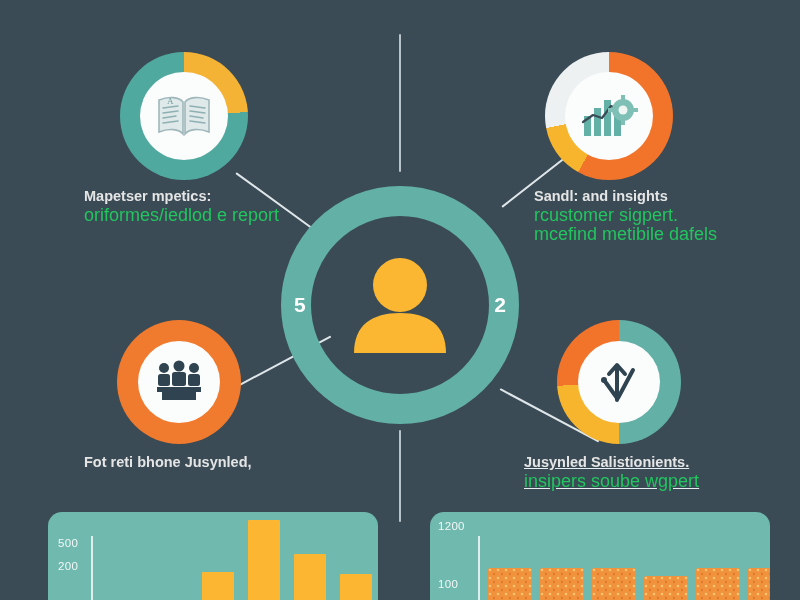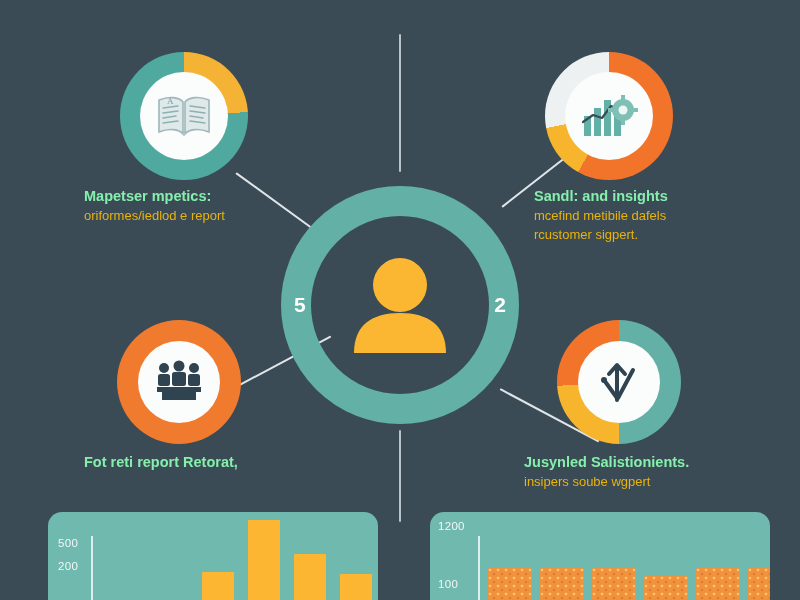--- a/index.html
+++ b/index.html
@@ -43,25 +43,25 @@
   }
   .ring-core {
     position:absolute; border-radius:50%;
     background:#fbfcfc;
     display:flex; align-items:center; justify-content:center;
   }
 
   
   .cap { position:absolute; color:#e7eef2; }
   .cap .t1 {
-    font-weight:bold; font-size:14.5px; color:#86efac;
+    font-weight:bold; font-size:14.5px; color:#e5e5e5;
     white-space:nowrap; line-height:20px;
   }
   .cap .t2 {
-    font-size:13px; color:#eab308; white-space:nowrap; line-height:19px;
+    font-size:18px; color:#22c55e; white-space:nowrap; line-height:19px;
   }
 
   
   .hub { position:absolute; left:281px; top:186px; width:238px; height:238px; }
   .hub-ring {
     position:absolute; inset:0; border-radius:50%;
     border:30px solid #63b0a6;
   }
   .hub-num {
     position:absolute; color:#ffffff; font-size:21px; font-weight:600;
@@ -156,60 +156,60 @@
             <rect x="-2" y="10" width="4" height="5"></rect>
             <rect x="-15" y="-2" width="5" height="4"></rect>
             <rect x="10" y="-2" width="5" height="4"></rect>
           </g>
         </g>
       </svg>
     </div>
   </div>
   <div class="cap" style="left:534px; top:186px; width:250px;">
     <div class="t1">Sandl: and insights</div>
+    <div class="t2">rcustomer sigpert.</div>
     <div class="t2">mcefind metibile dafels</div>
-    <div class="t2">rcustomer sigpert.</div>
   </div>
 
   <div class="node" style="left:117px; top:320px; width:124px; height:124px;">
     <div class="ring" style="inset:0; background:#f07a2d;"></div>
     <div class="ring-core" style="inset:21px;">
       <svg width="56" height="46" viewBox="0 0 56 46">
         <g fill="#2f4350">
           <circle cx="13" cy="9" r="5"></circle>
           <circle cx="28" cy="7" r="5.5"></circle>
           <circle cx="43" cy="9" r="5"></circle>
           <rect x="7" y="15" width="12" height="12" rx="2.5"></rect>
           <rect x="21" y="13" width="14" height="14" rx="2.5"></rect>
           <rect x="37" y="15" width="12" height="12" rx="2.5"></rect>
           <path d="M6 28 h44 v5 h-5 v8 h-34 v-8 h-5 z"></path>
         </g>
       </svg>
     </div>
   </div>
   <div class="cap" style="left:84px; top:452px; width:250px;">
-    <div class="t1">Fot reti report Retorat,</div>
+    <div class="t1">Fot reti bhone Jusynled,</div>
   </div>
 
   <div class="node" style="left:557px; top:320px; width:124px; height:124px;">
     <div class="ring" style="inset:0; background:conic-gradient(from 0deg,
                 #63b0a6 0 50%, #f7b52e 50% 74%, #f2742a 74% 100%);"></div>
     <div class="ring-core" style="inset:21px;">
       <svg width="50" height="48" viewBox="0 0 50 48">
         <g stroke="#2f4350" stroke-width="4" fill="none" stroke-linecap="round" stroke-linejoin="round">
           <line x1="23" y1="42" x2="23" y2="8"></line>
           <polyline points="15,16 23,7 31,16"></polyline>
           <line x1="10" y1="22" x2="23" y2="40"></line>
           <line x1="39" y1="12" x2="24" y2="40"></line>
         </g>
         <circle cx="10" cy="22" r="3" fill="#2f4350"></circle>
       </svg>
     </div>
   </div>
-  <div class="cap" style="left:524px; top:452px; width:260px;">
+  <div class="cap" style="left:524px; top:452px; width:260px;text-decoration:underline;">
     <div class="t1">Jusynled Salistionients.</div>
     <div class="t2">insipers soube wgpert</div>
   </div>
 
   <div class="hub">
     <div class="hub-ring"></div>
     <div class="hub-num left">5</div>
     <div class="hub-num right">2</div>
     <div style="position:absolute; inset:30px; border-radius:50%;
                 display:flex; align-items:center; justify-content:center;">

